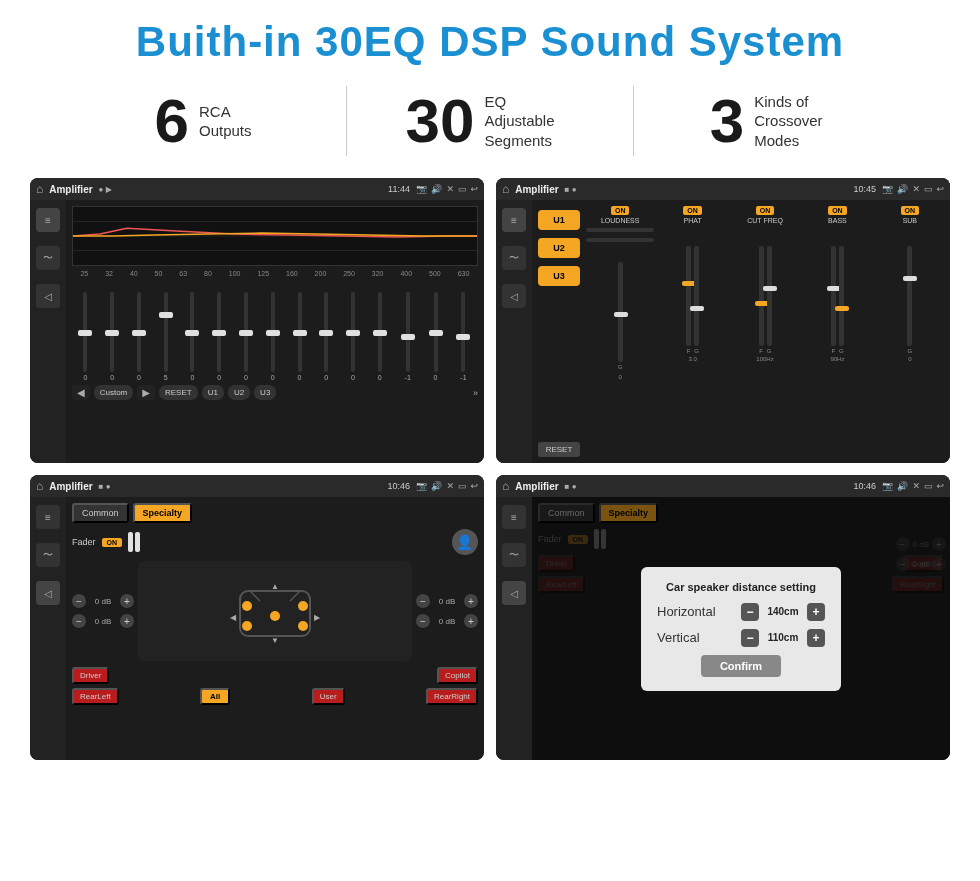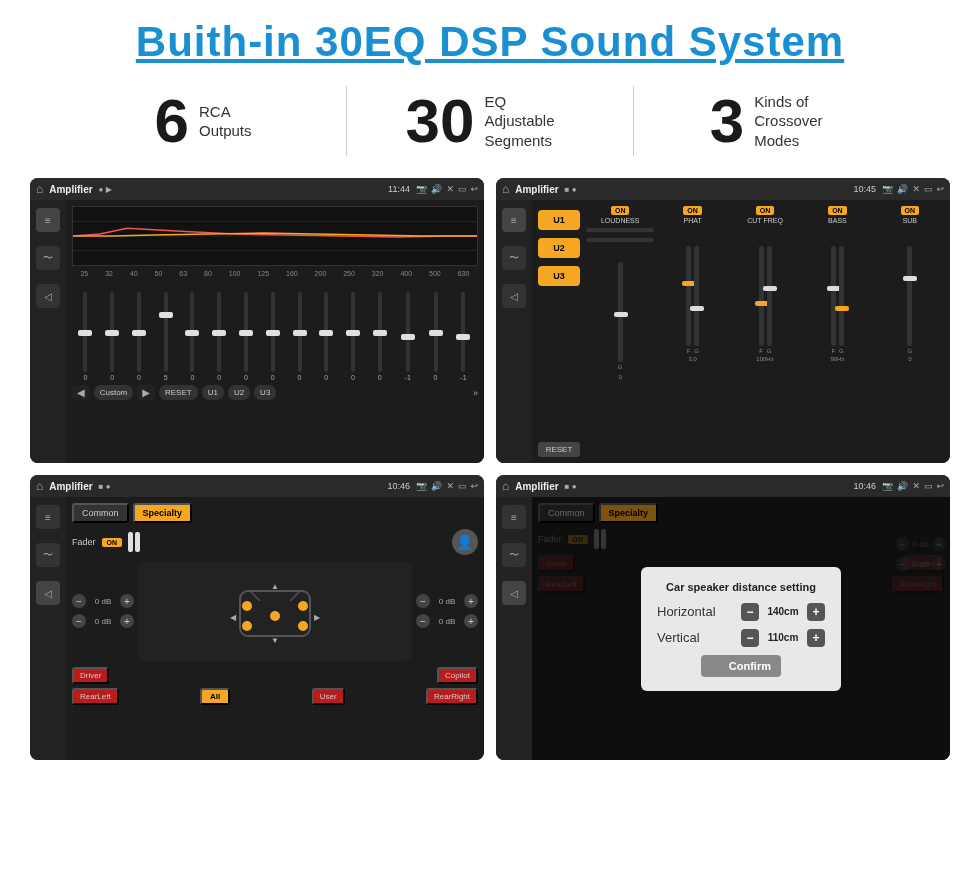--- a/index.html
+++ b/index.html
@@ -14,21 +14,20 @@
     
     .header {
       text-align: center;
       padding: 18px 20px 10px;
     }
     .header h1 {
       font-size: 42px;
       font-weight: 900;
       color: #1a8fd1;
       letter-spacing: 1px;
-      text-decoration: underline;
     }
 
     
     .stats-row {
       display: flex;
       align-items: center;
       justify-content: center;
       padding: 10px 60px 14px;
       gap: 0;
     }
@@ -319,21 +318,21 @@
     .dialog-confirm-btn {
       display: block;
       width: 80px;
       margin: 8px auto 0;
       background: #888;
       color: #fff;
       font-size: 11px;
       font-weight: bold;
       padding: 5px 10px;
       border-radius: 4px;
-      text-align: right;
+      text-align: center;
     }
 
     
     .speaker-avatar {
       position: absolute;
       top: 6px;
       right: 6px;
       width: 26px;
       height: 26px;
       border-radius: 50%;

